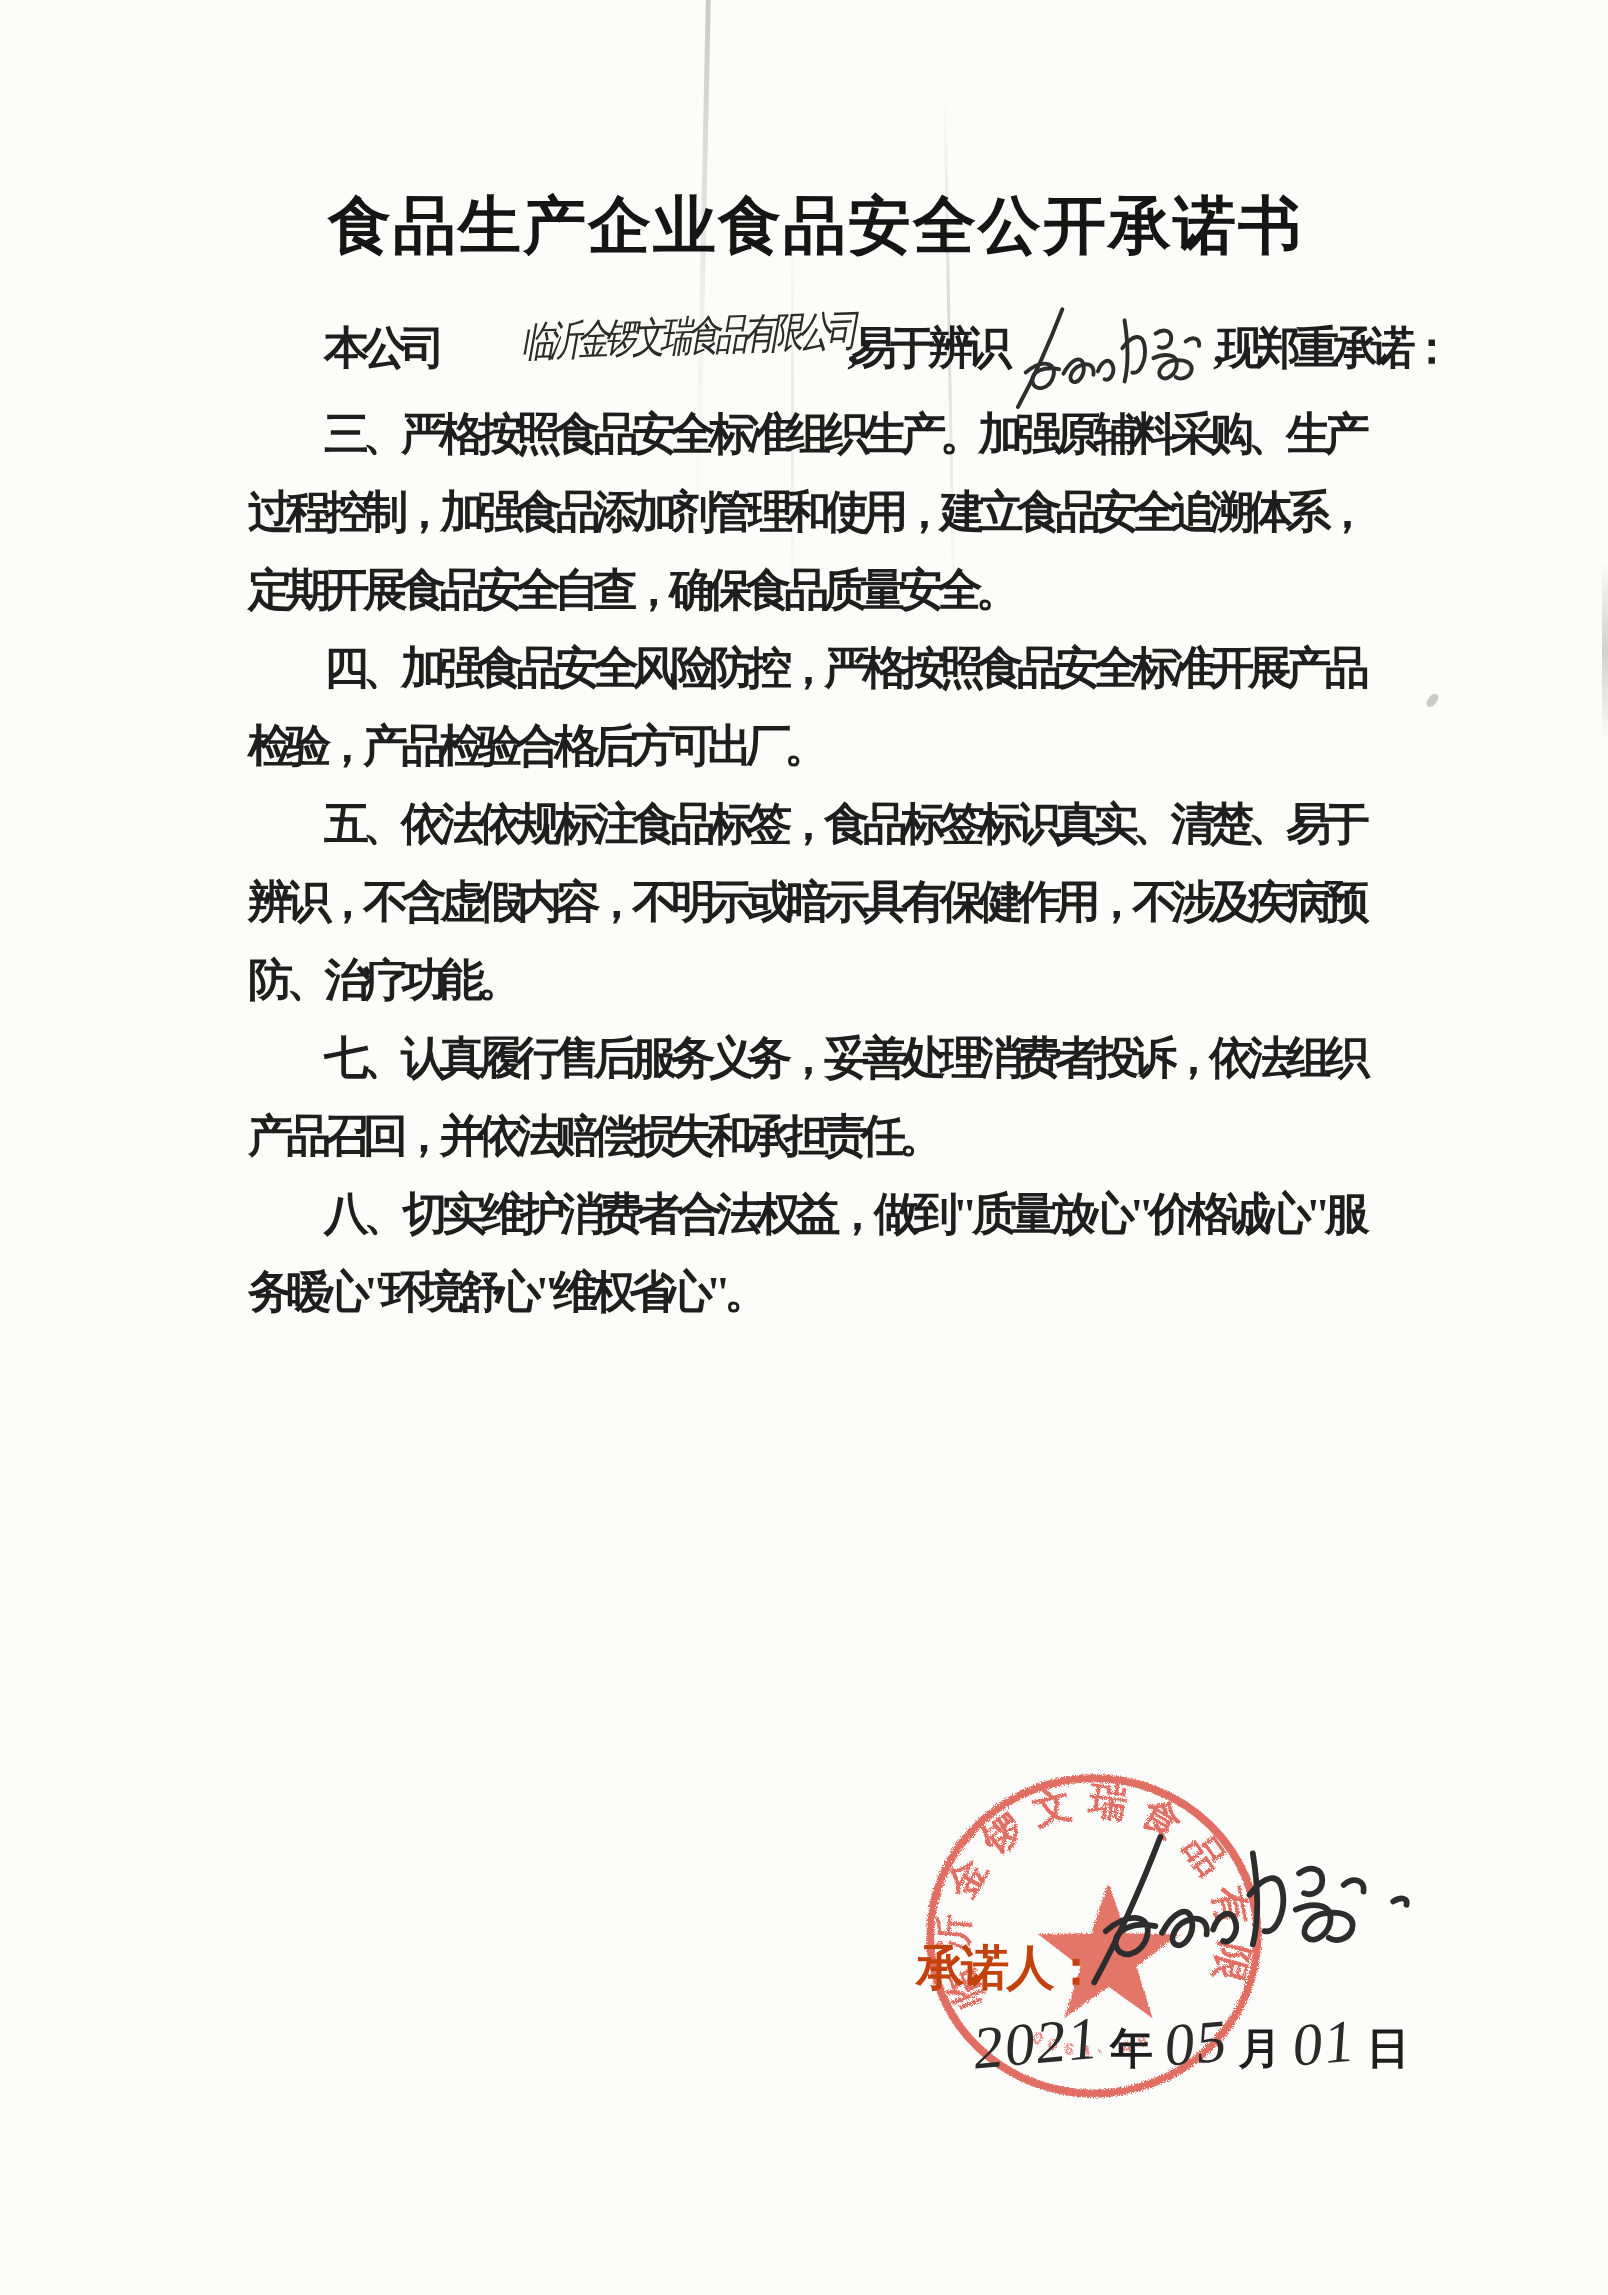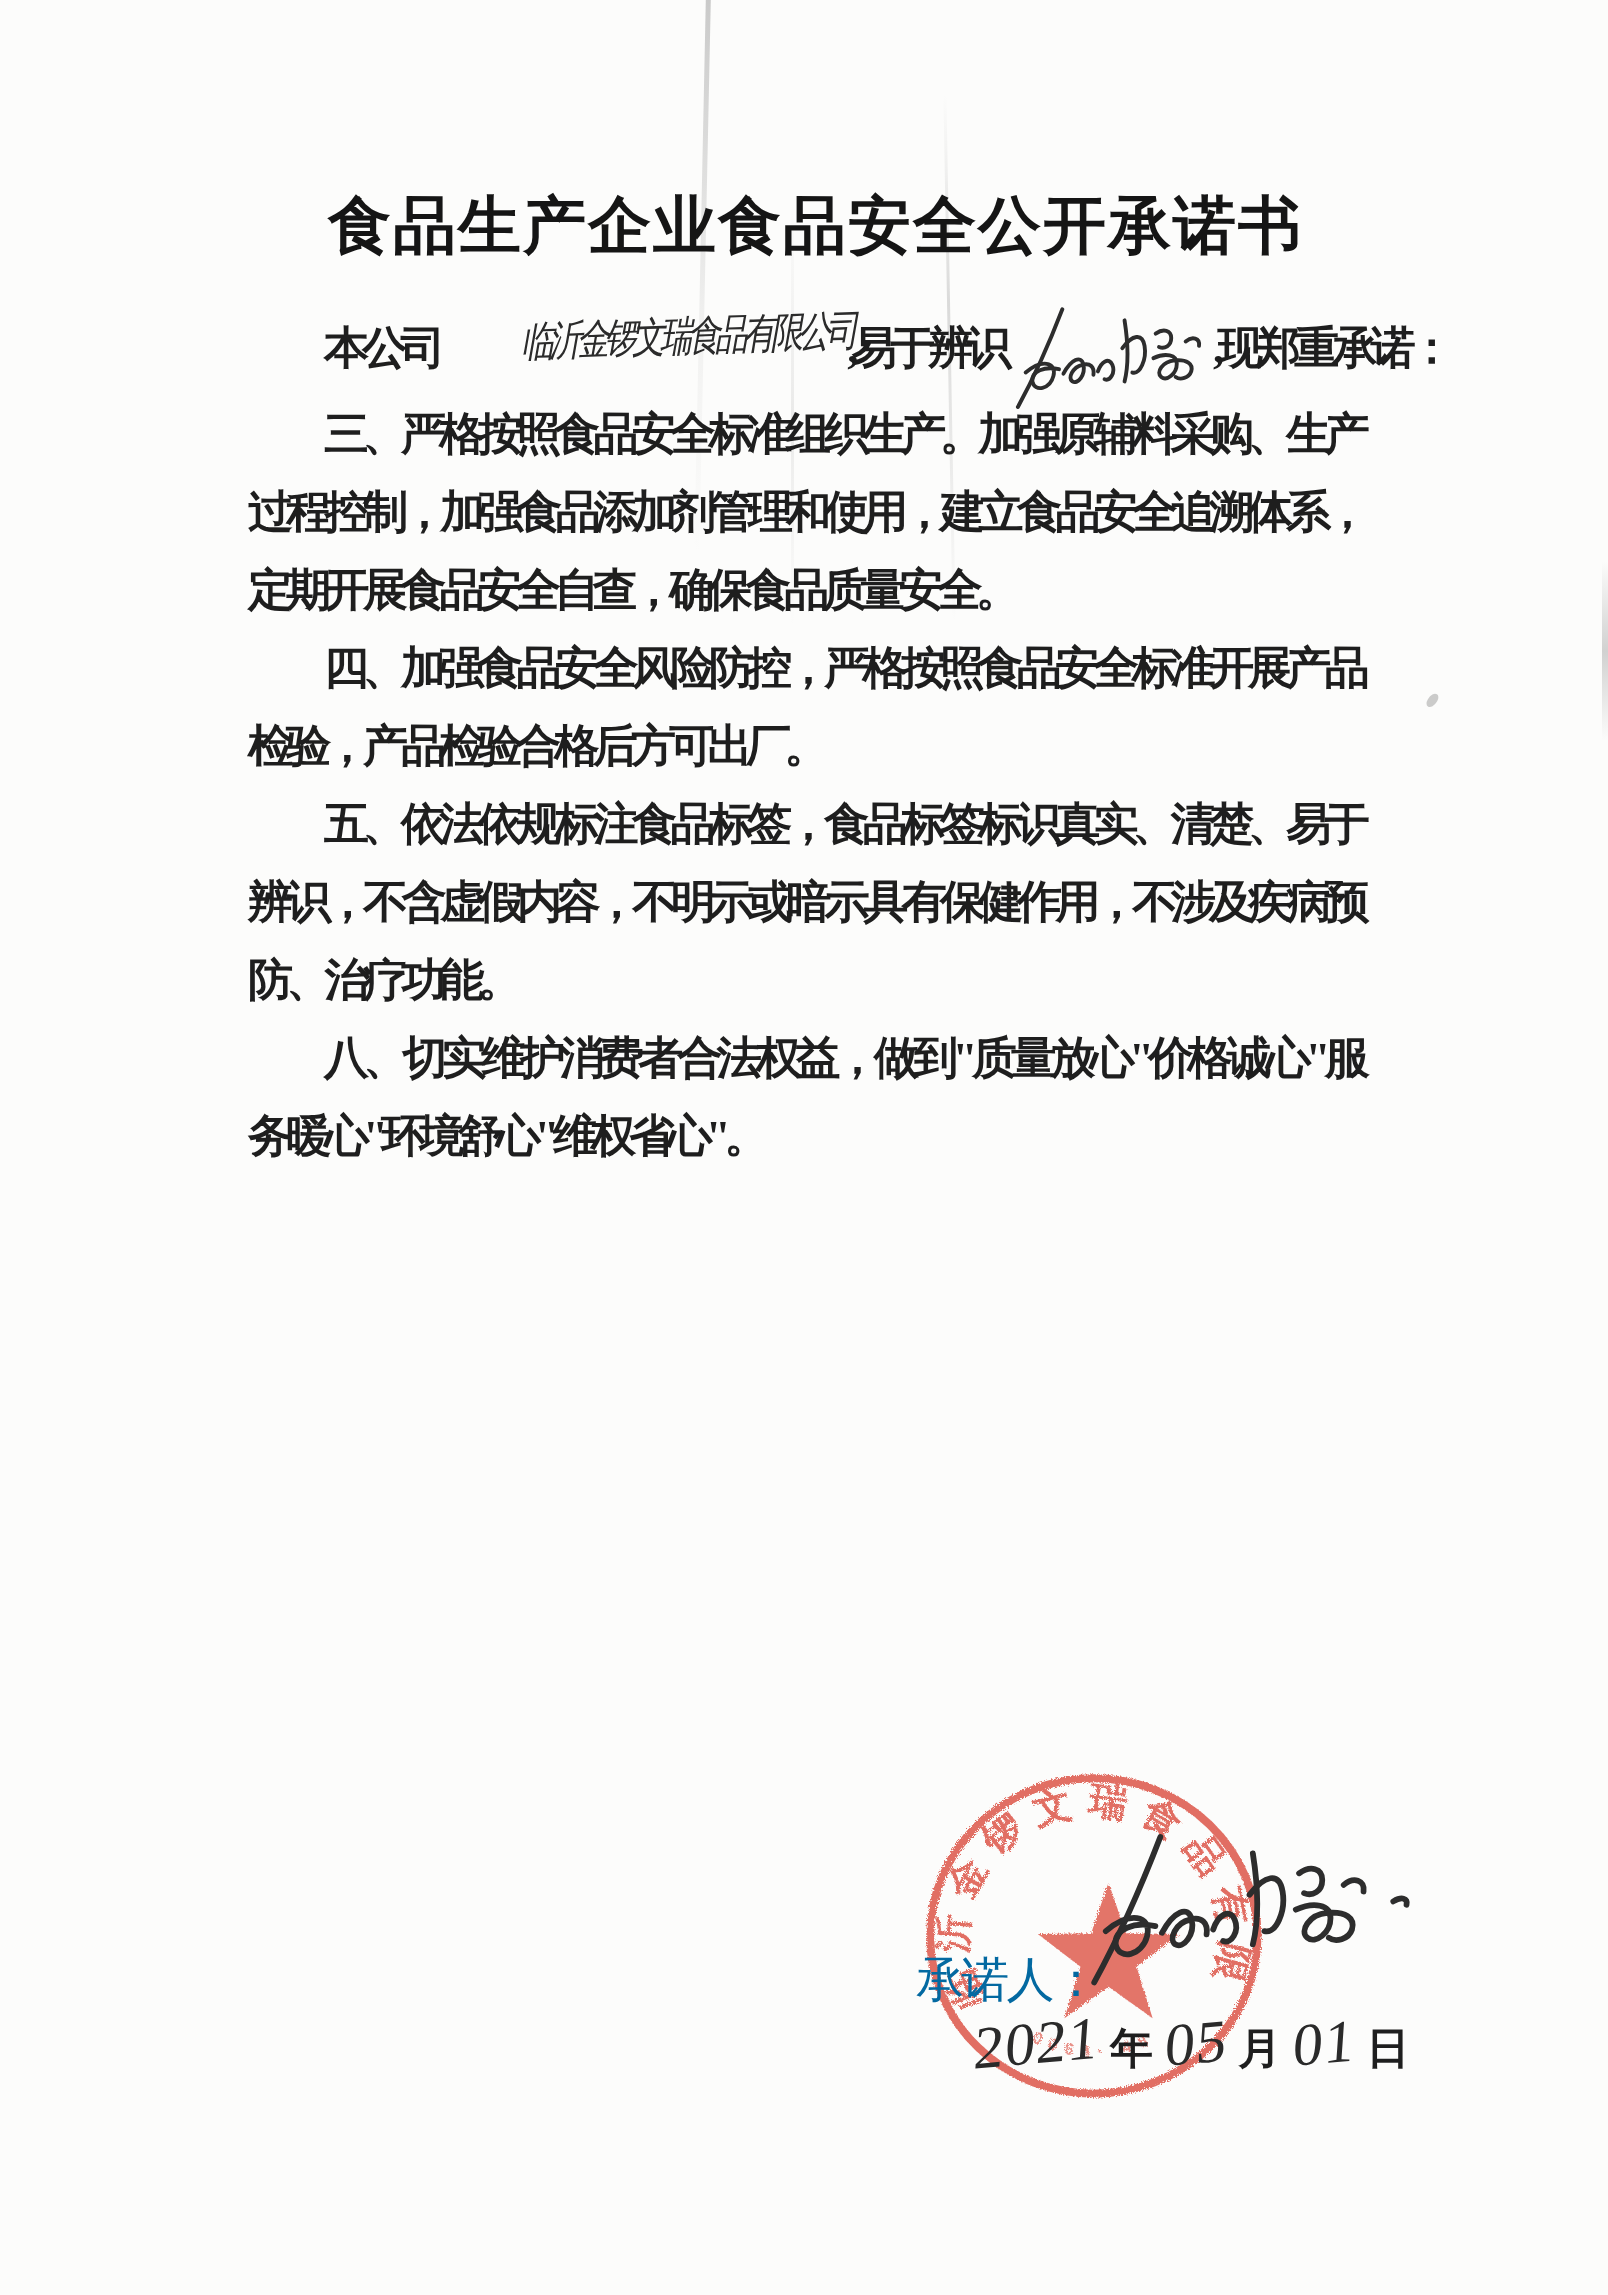--- a/index.html
+++ b/index.html
@@ -51,21 +51,21 @@
     transform-origin:left bottom;
     vertical-align:-4px;
   }
   .sig-inline{
     display:inline-block;width:200px;height:114px;
     vertical-align:-31px;margin:-40px 4px -20px 4px;
   }
 
   
   .closing-line{position:absolute;left:916px;top:1936px;white-space:nowrap;
-    font-size:48px;font-weight:400;letter-spacing:-2.7px;color:#0369a1;margin-top:12px;}
+    font-size:48px;font-weight:700;letter-spacing:-2.7px;color:#c2410c;}
   .sig-main{position:absolute;left:1081px;top:1811px;width:347px;height:194px;}
   .date-line{position:absolute;left:974px;top:2009px;display:flex;align-items:baseline;gap:10.7px;
     font-weight:600;color:#1e1e1e;}
   .hand-num{font-size:60px;font-weight:500;color:#2a2a2a;
     display:inline-block;transform:rotate(-5deg) skewX(-9deg);letter-spacing:1.3px;}
   .date-unit{font-size:43px;letter-spacing:1.3px;}
 
   
   .stamp{position:absolute;left:916px;top:1769px;width:351px;height:334px;
     mix-blend-mode:multiply;opacity:.93;}
@@ -102,20 +102,21 @@
   <h1 class="doc-title">食品生产企业食品安全公开承诺书</h1>
 
   <div class="body-text">
     <p class="intro-line"><span>本公司</span><span class="hand-company">临沂金锣文瑞食品有限公司</span><span>,易于辨识</span><svg class="sig-inline" viewBox="0 0 360 200">
           <use href="#sigglyph"></use>
         </svg><span>,现郑重承诺：</span></p>
 
     <p>三、严格按照食品安全标准组织生产。加强原辅料采购、生产过程控制，加强食品添加剂管理和使用，建立食品安全追溯体系，定期开展食品安全自查，确保食品质量安全。</p>
     <p>四、加强食品安全风险防控，严格按照食品安全标准开展产品检验，产品检验合格后方可出厂。</p>
     <p>五、依法依规标注食品标签，食品标签标识真实、清楚、易于辨识，不含虚假内容，不明示或暗示具有保健作用，不涉及疾病预防、治疗功能。</p>
+    <p>七、认真履行售后服务义务，妥善处理消费者投诉，依法组织产品召回，并依法赔偿损失和承担责任。</p>
     <p>八、切实维护消费者合法权益，做到"质量放心"价格诚心"服务暖心"环境舒心"维权省心"。</p>
   </div>
 
   <svg class="stamp" viewBox="0 0 525 500">
     <defs>
       <filter id="roughen">
         <feTurbulence type="fractalNoise" baseFrequency="0.55" numOctaves="2" result="n"></feTurbulence>
         <feDisplacementMap in="SourceGraphic" in2="n" scale="8"></feDisplacementMap>
       </filter>
       <path id="stamp-arc" d="M110,354 A190,182 0 1 1 422,354" fill="none"></path>

